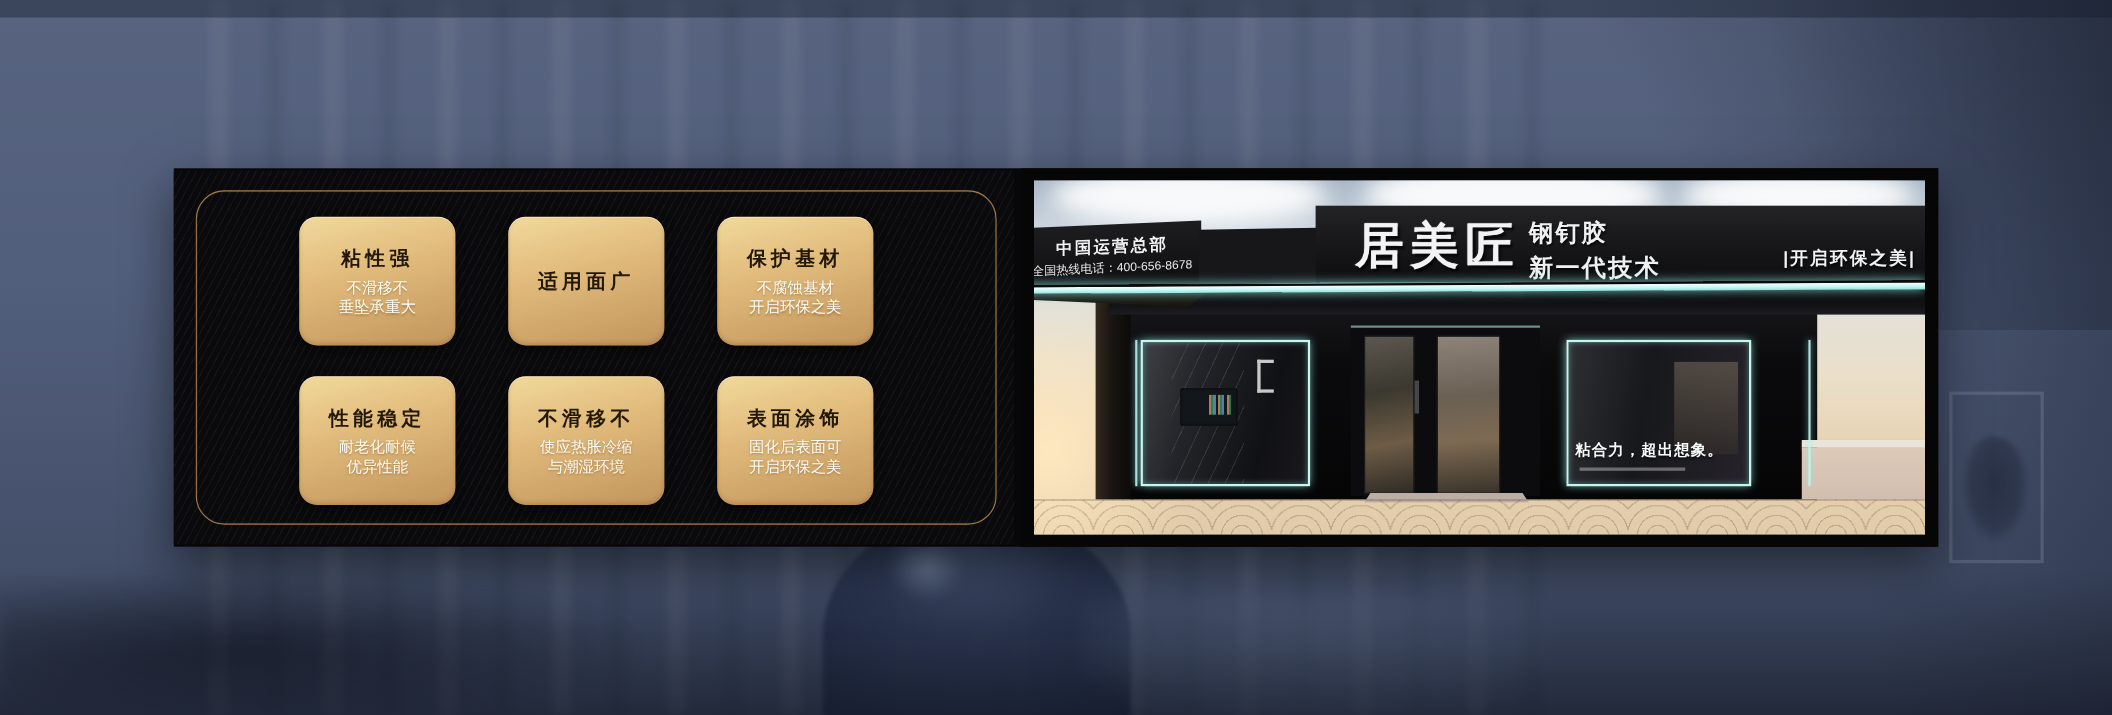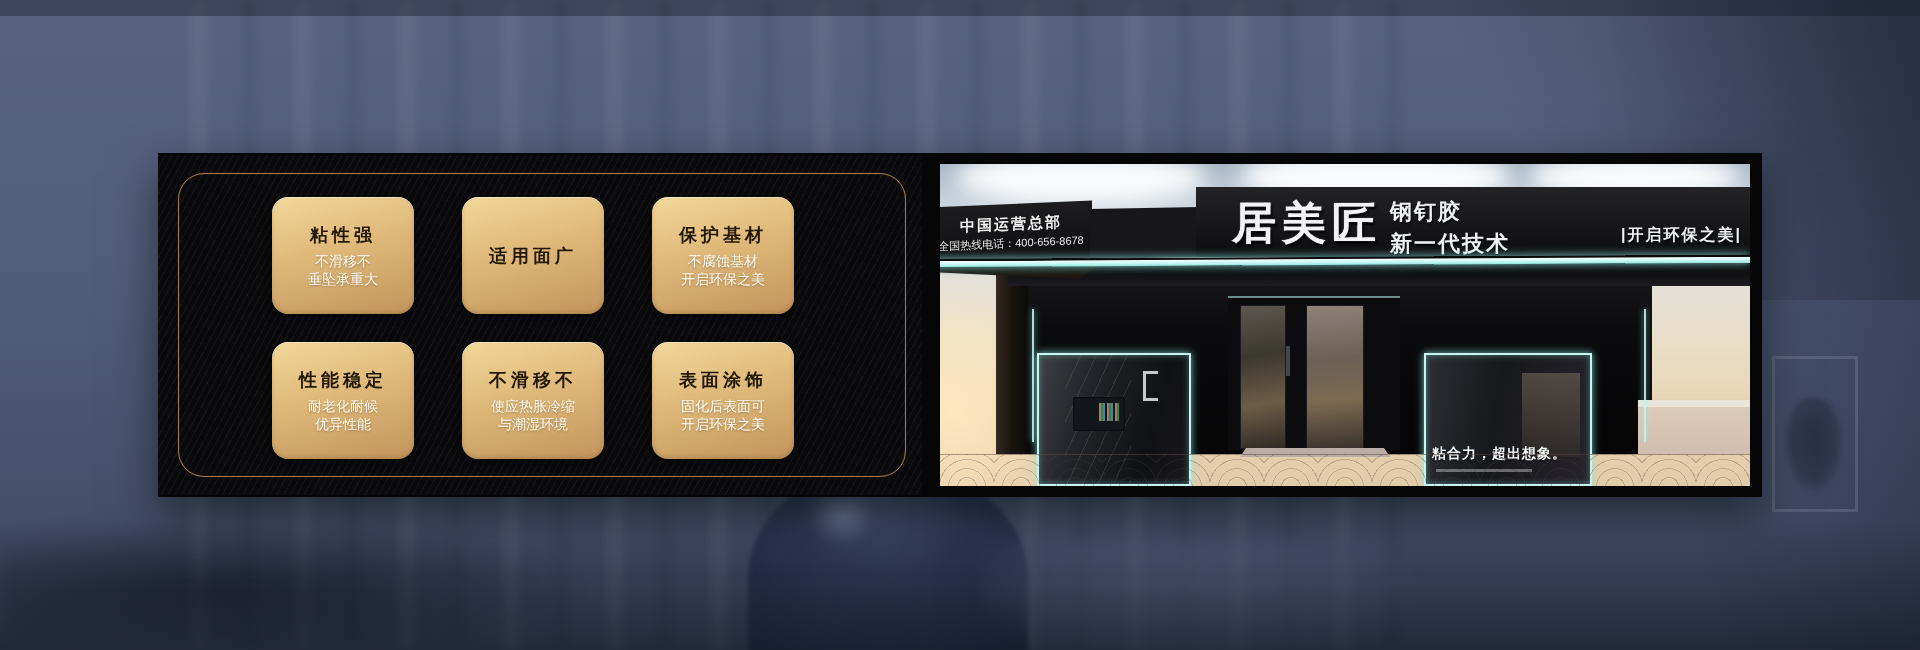--- a/index.html
+++ b/index.html
@@ -74,21 +74,21 @@
     background:linear-gradient(180deg,#1a1a1d 0%,#0b0b0d 35%,#050506 100%);}
   .canopy{position:absolute;left:68px;top:99px;width:742px;height:23px;
     background:linear-gradient(180deg,#070708 0%,#121215 60%,#1d1d21 100%);}
   .hq-canopy{position:absolute;left:-8px;top:100px;width:168px;height:15px;background:#1b1611;
     clip-path:polygon(0 0,100% 0,88% 100%,0 55%);}
   .cneon{position:absolute;top:145px;width:2px;height:133px;background:#c0f5f0;
     box-shadow:0 0 6px rgba(150,240,233,.9);opacity:.9;}
   .cneon.l{left:92px;} .cneon.r{left:704px;}
 
   .window{position:absolute;top:145px;height:129px;border:2px solid #c7f6f1;
-    box-shadow:0 0 8px rgba(140,235,228,.8),inset 0 0 6px rgba(140,235,228,.45);margin-top:44px;}
+    box-shadow:0 0 8px rgba(140,235,228,.8),inset 0 0 6px rgba(140,235,228,.45);}
   .w1{left:97px;width:150px;background:linear-gradient(105deg,#3d4044 0%,#232429 32%,#101114 72%,#1a181c 100%);}
   .marble{position:absolute;left:26px;top:0;width:66px;height:100%;
     background:linear-gradient(160deg,#f3f1ed 0%,#ddd9d3 55%,#cfc9c2 100%);
     background-image:repeating-linear-gradient(115deg,rgba(120,115,110,.25) 0 1px,rgba(0,0,0,0) 1px 14px);}
   .screen{position:absolute;left:34px;top:42px;width:52px;height:34px;background:#13171c;border-radius:2px;
     box-shadow:inset 0 0 3px #000;}
   .screen-bars{position:absolute;left:26px;top:6px;width:20px;height:18px;
     background:repeating-linear-gradient(90deg,#c96 0 2px,#396 2px 4px,#69c 4px 6px,rgba(0,0,0,0) 6px 8px);opacity:.8;}
   .logo-mark{position:absolute;left:104px;top:16px;width:12px;height:24px;
     border-left:3px solid #e8e8e6;border-top:3px solid #e8e8e6;border-bottom:3px solid #e8e8e6;opacity:.85;}

